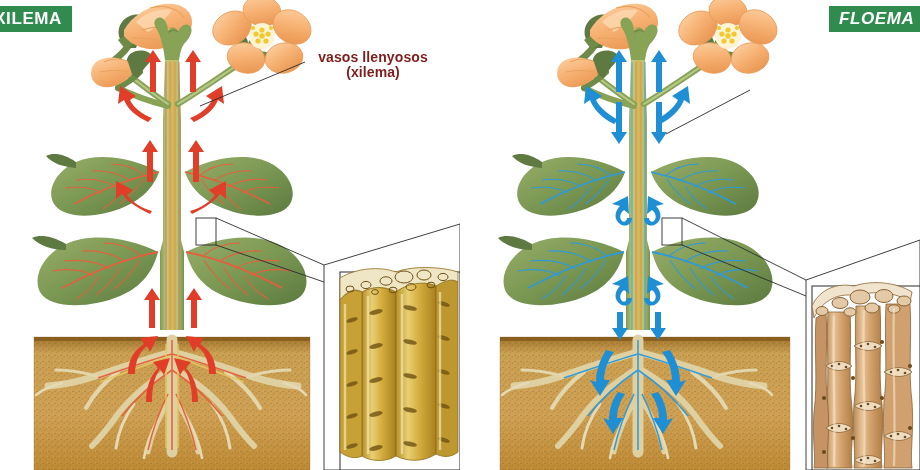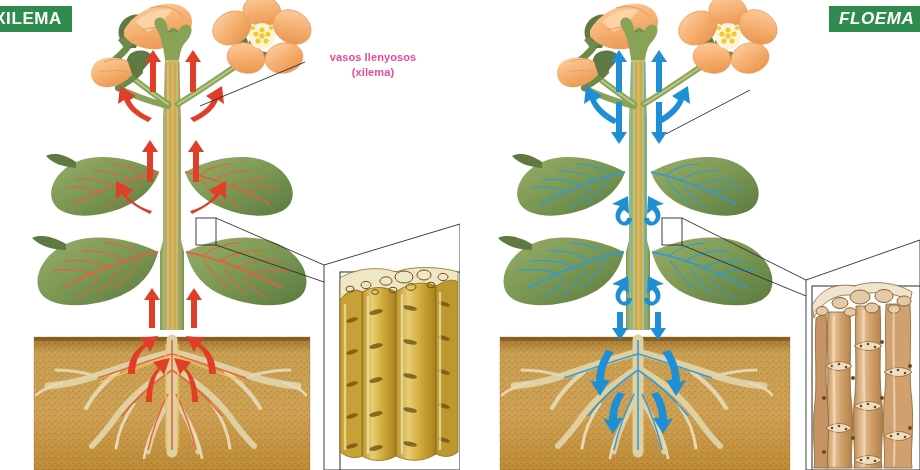--- a/index.html
+++ b/index.html
@@ -26,23 +26,23 @@
     height:26px;
     padding:0 10px;
     white-space:nowrap;
     box-sizing:border-box;
   }
   #banner-xylem{left:-18px;top:6px;width:90px;text-align:right;}
   #banner-phloem{right:-14px;top:6px;width:105px;text-align:left;}
 
   .callout-label{
     position:absolute;
-    font-size:11px;
+    font-size:14px;
     font-weight:bold;
-    color:#ec4899;
+    color:#7f1d1d;
     line-height:15px;
     text-align:center;
     white-space:pre-line;
     letter-spacing:.1px;
   }
   #label-xylem{left:308px;top:50px;width:130px;}
 
   svg{display:block;position:absolute;top:0;left:0;}
   .svgwrap{position:absolute;top:0;left:0;width:460px;height:470px;}
 </style>

